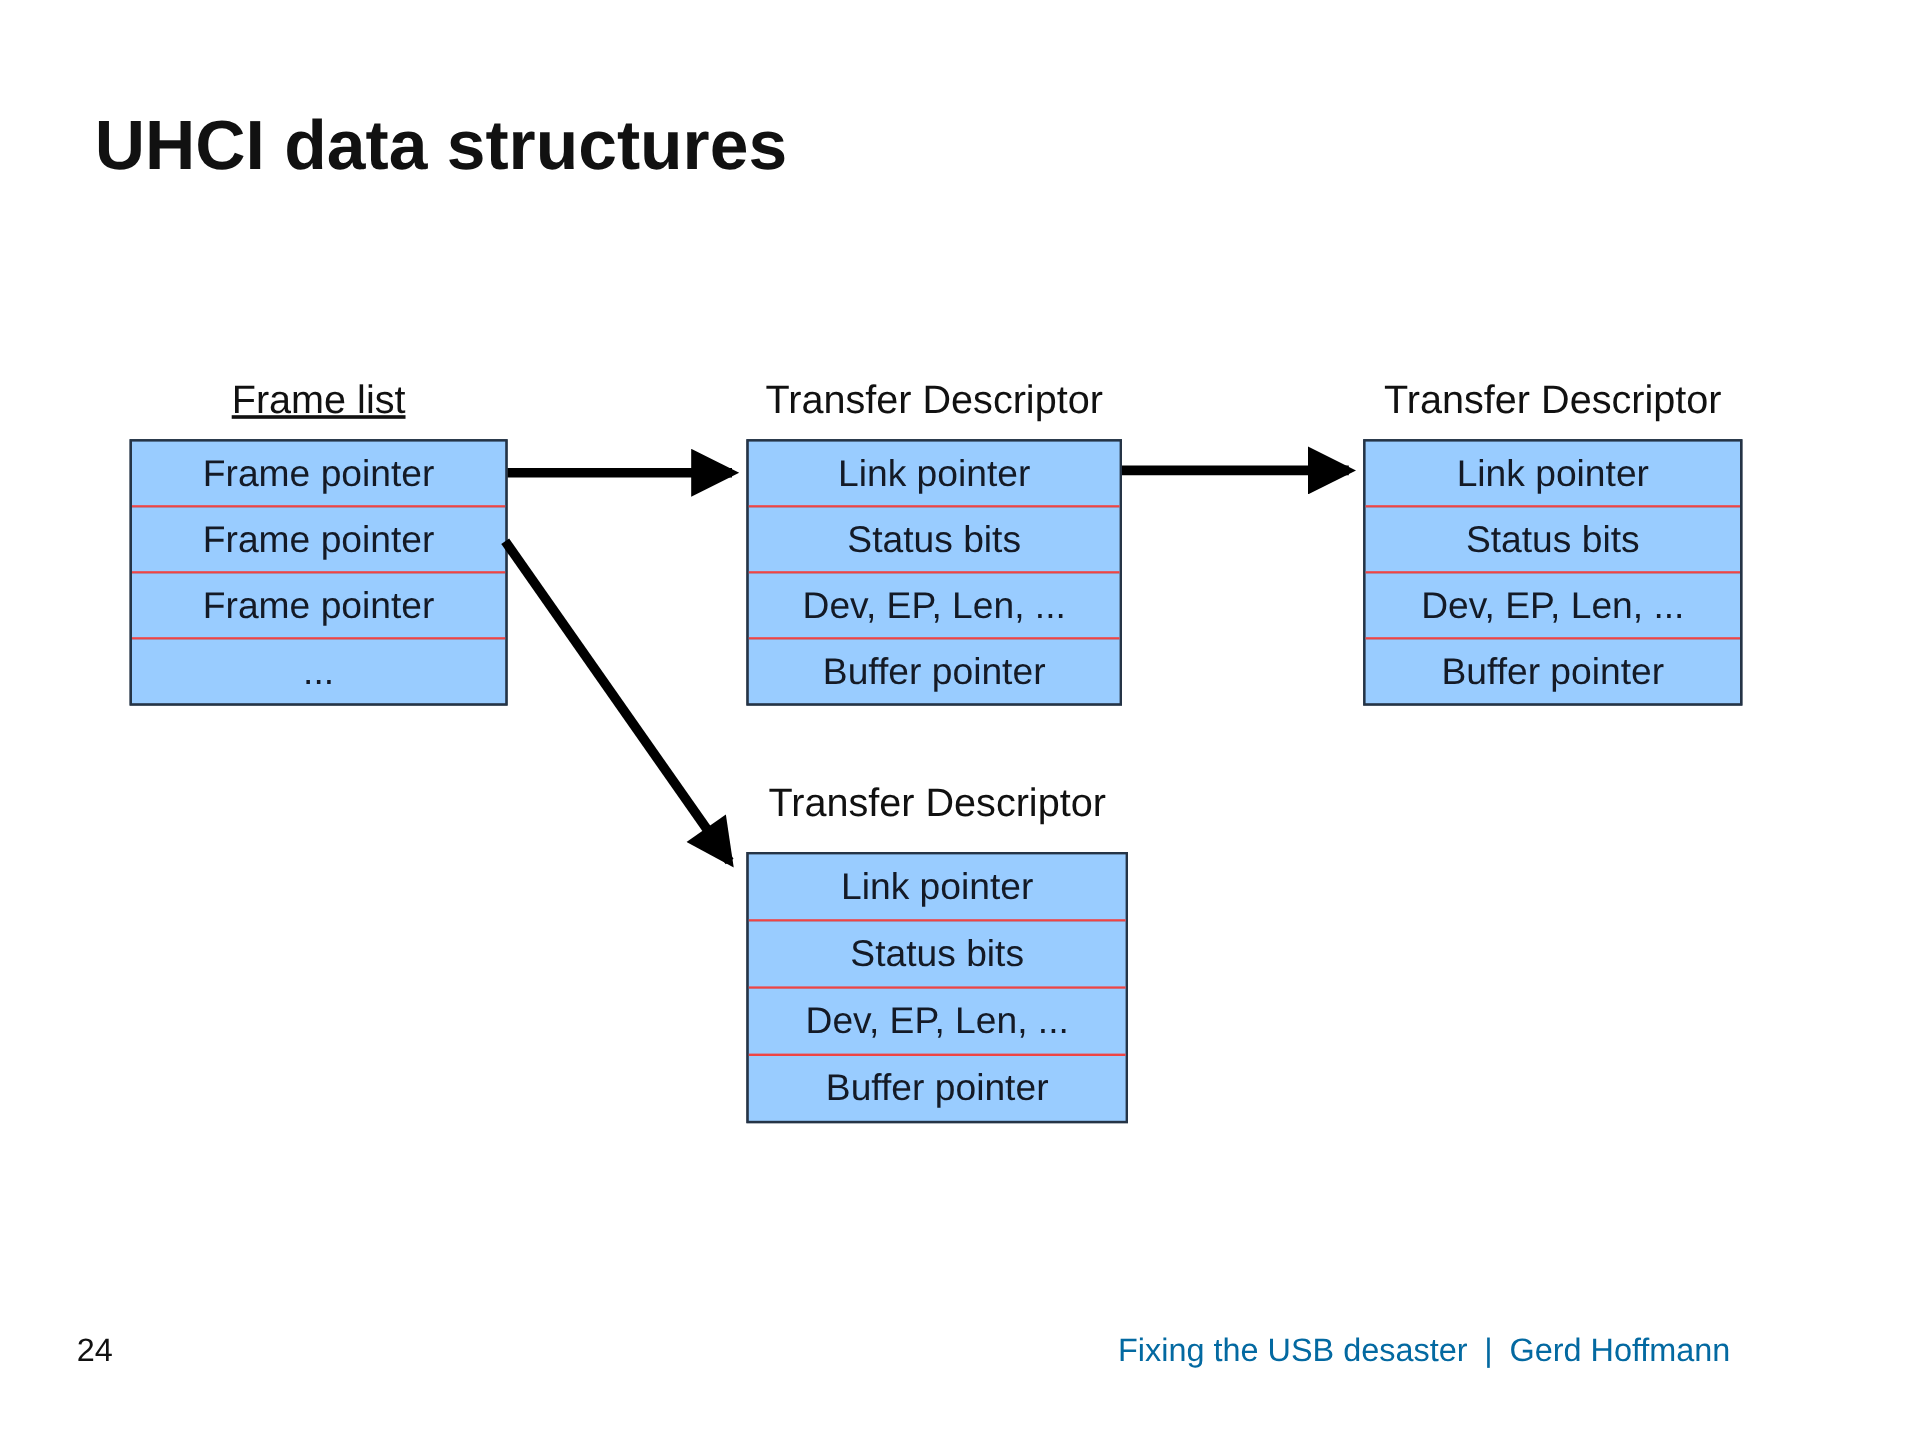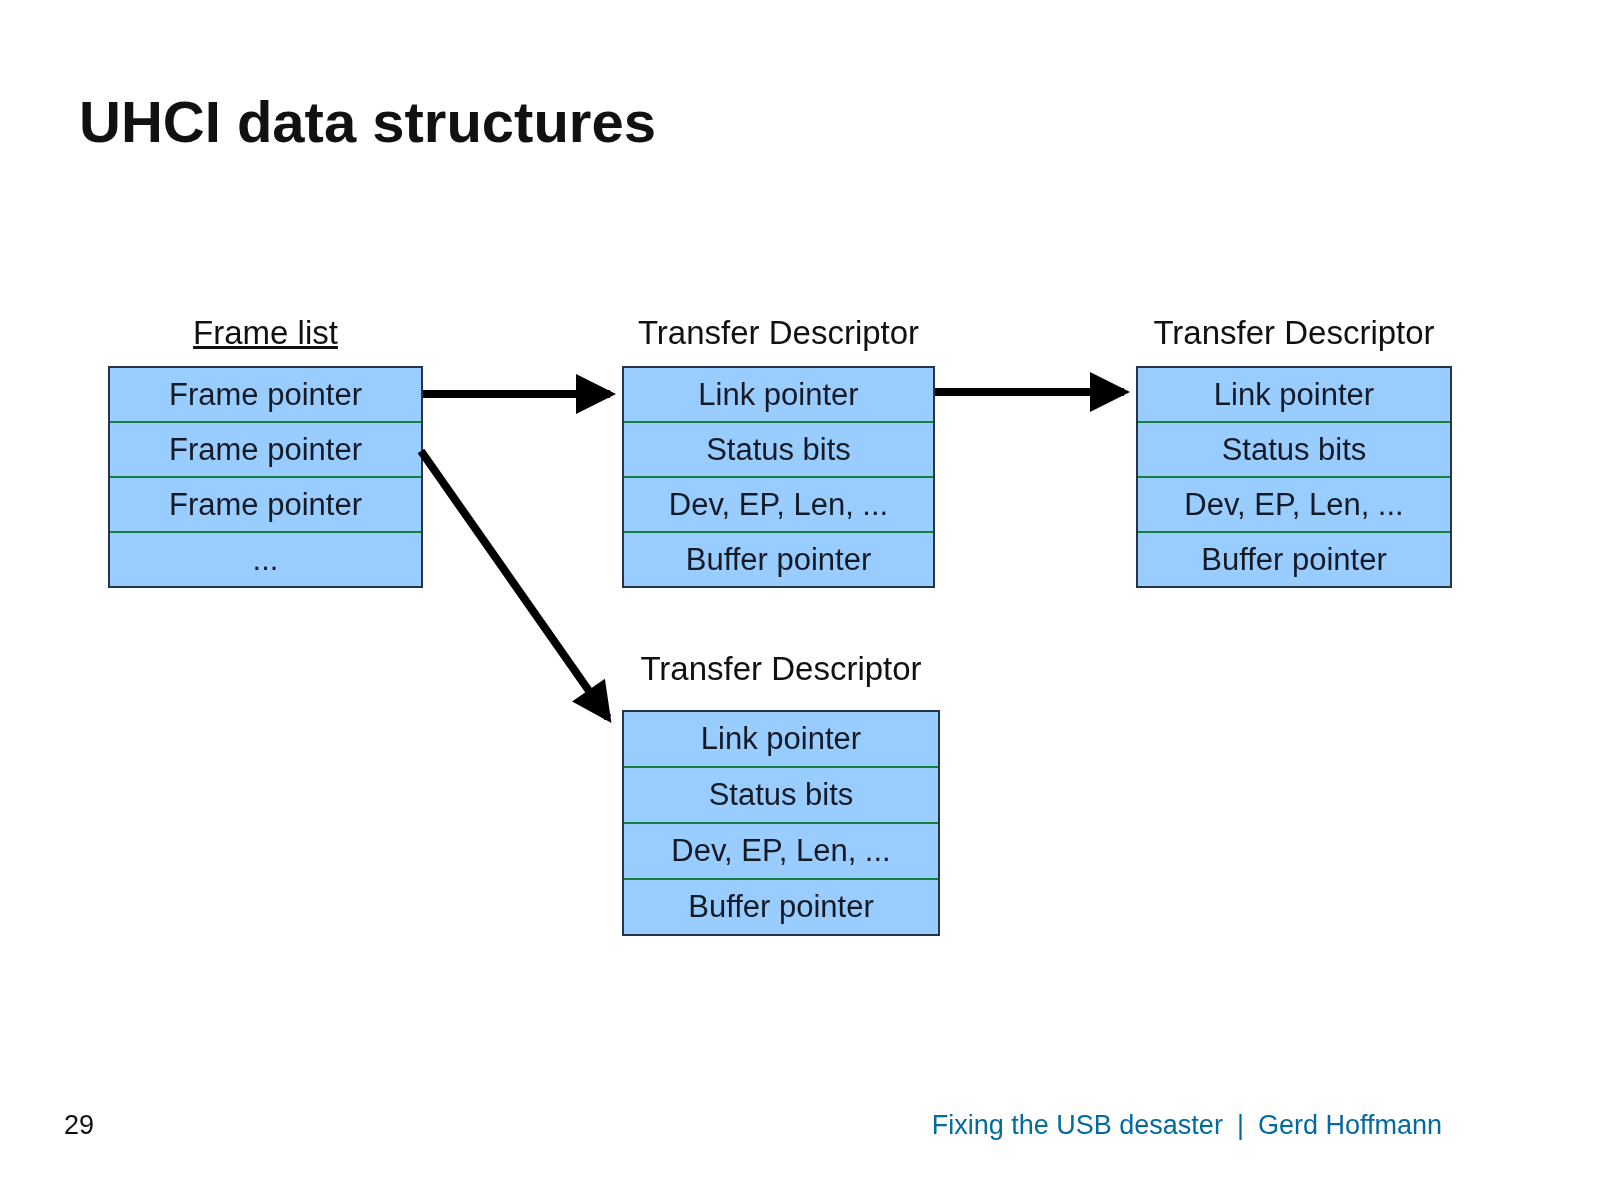--- a/index.html
+++ b/index.html
@@ -40,21 +40,21 @@
     border: 2px solid #253446;
     box-sizing: border-box;
     background: #253446;
   }
   .dtable .cell {
     flex: 1 1 0;
     display: flex;
     align-items: center;
     justify-content: center;
     background: #99CCFF;
-    border-bottom: 2px solid #15803d;
+    border-bottom: 2px solid #ef4444;
     font-size: 31px;
     color: #141a26;
     white-space: nowrap;
   }
   .dtable .cell:last-child { border-bottom: none; }
   .arrow-layer {
     position: absolute;
     left: 0; top: 0;
     width: 1599px;
     height: 1199px;
@@ -130,21 +130,21 @@
     <defs>
       <marker id="ah" viewBox="0 0 10 10" refX="8.5" refY="5" markerWidth="5.5" markerHeight="5" orient="auto" markerUnits="strokeWidth">
         <path d="M0,0 L10,5 L0,10 z" fill="#000000"></path>
       </marker>
     </defs>
     <line x1="423" y1="394" x2="610" y2="394" stroke="#000000" stroke-width="8" marker-end="url(#ah)"></line>
     <line x1="935" y1="392" x2="1124" y2="392" stroke="#000000" stroke-width="8" marker-end="url(#ah)"></line>
     <line x1="421" y1="451" x2="608" y2="718" stroke="#000000" stroke-width="8" marker-end="url(#ah)"></line>
   </svg>
 
-  <div class="page-number">29</div>
+  <div class="page-number">24</div>
   <div class="footer-center">
     <span>Fixing the USB desaster</span><span class="footer-sep">|</span><span>Gerd Hoffmann</span>
   </div>
 
   <svg class="redhat-logo" viewBox="0 0 84 86" xmlns="http://www.w3.org/2000/svg">
 
     <ellipse cx="40" cy="44" rx="33" ry="32" fill="#0d0d0d"></ellipse>
 
     <g transform="rotate(-13 40 34)">
       <ellipse cx="40" cy="38" rx="33" ry="8" fill="#ffffff"></ellipse>

